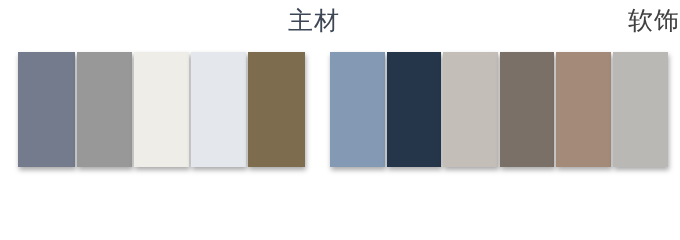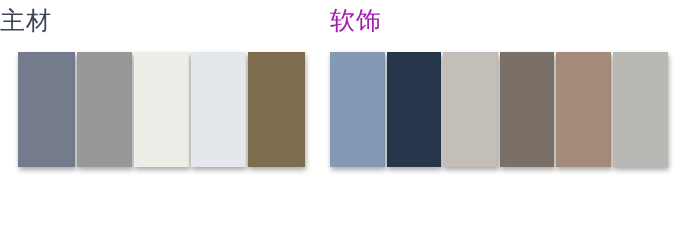--- a/index.html
+++ b/index.html
@@ -24,21 +24,21 @@
     position: absolute;
     top: 0;
     height: 189px;
   }
 
   .group-title {
     position: absolute;
     top: 6px;
     left: 0;
     width: 100%;
-    text-align: left;
+    text-align: right;
     font-size: 25px;
     line-height: 30px;
     letter-spacing: 1px;
     color: #3c4654;
     font-family: "DejaVu Sans", "Liberation Sans", sans-serif;
     font-weight: 400;
     white-space: nowrap;
   }
 
   .swatch-row {
@@ -78,21 +78,21 @@
     <div class="swatch-row">
       <div class="swatch" style="background: rgb(115, 123, 141); width: 57px;"></div>
       <div class="swatch" style="background: rgb(152, 152, 152); width: 55px;"></div>
       <div class="swatch" style="background: rgb(239, 237, 232); width: 55px;"></div>
       <div class="swatch" style="background: rgb(228, 231, 236); width: 55px;"></div>
       <div class="swatch" style="background: rgb(126, 108, 79); width: 57px;"></div>
     </div>
   </div>
 
   <div class="palette-group" id="group-soft">
-    <div class="group-title" style="color: #a21caf;">软饰</div>
+    <div class="group-title" style="color: #404040;">软饰</div>
     <div class="swatch-row">
       <div class="swatch" style="background: rgb(132, 154, 180); width: 55px;"></div>
       <div class="swatch" style="background: rgb(37, 54, 74); width: 54px;"></div>
       <div class="swatch" style="background: rgb(195, 191, 184); width: 55px;"></div>
       <div class="swatch" style="background: rgb(122, 112, 103); width: 54px;"></div>
       <div class="swatch" style="background: rgb(163, 138, 121); width: 55px;"></div>
       <div class="swatch" style="background: rgb(185, 184, 180); width: 55px;"></div>
     </div>
   </div>
 

